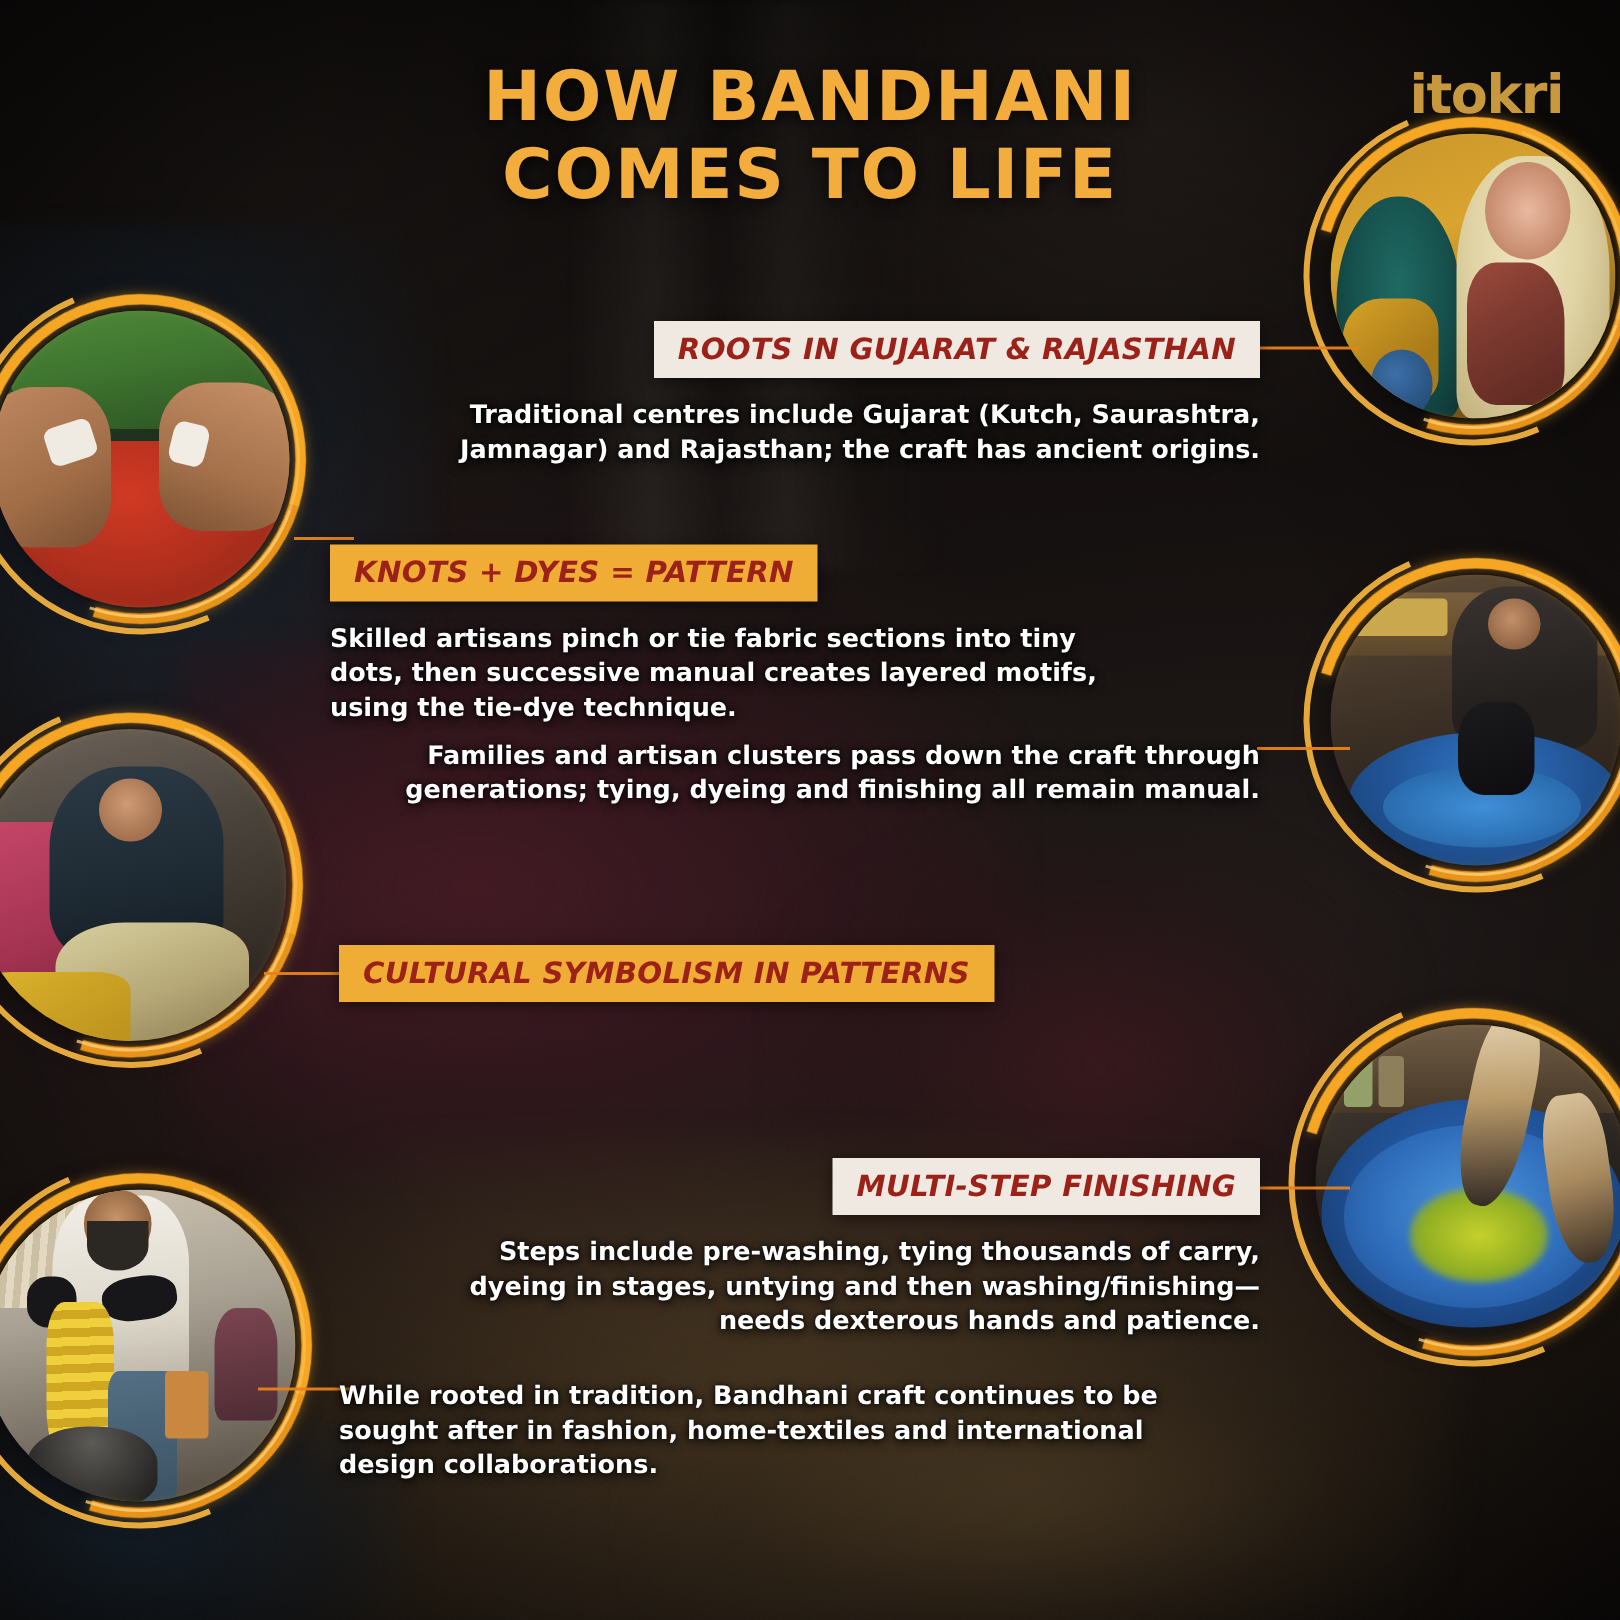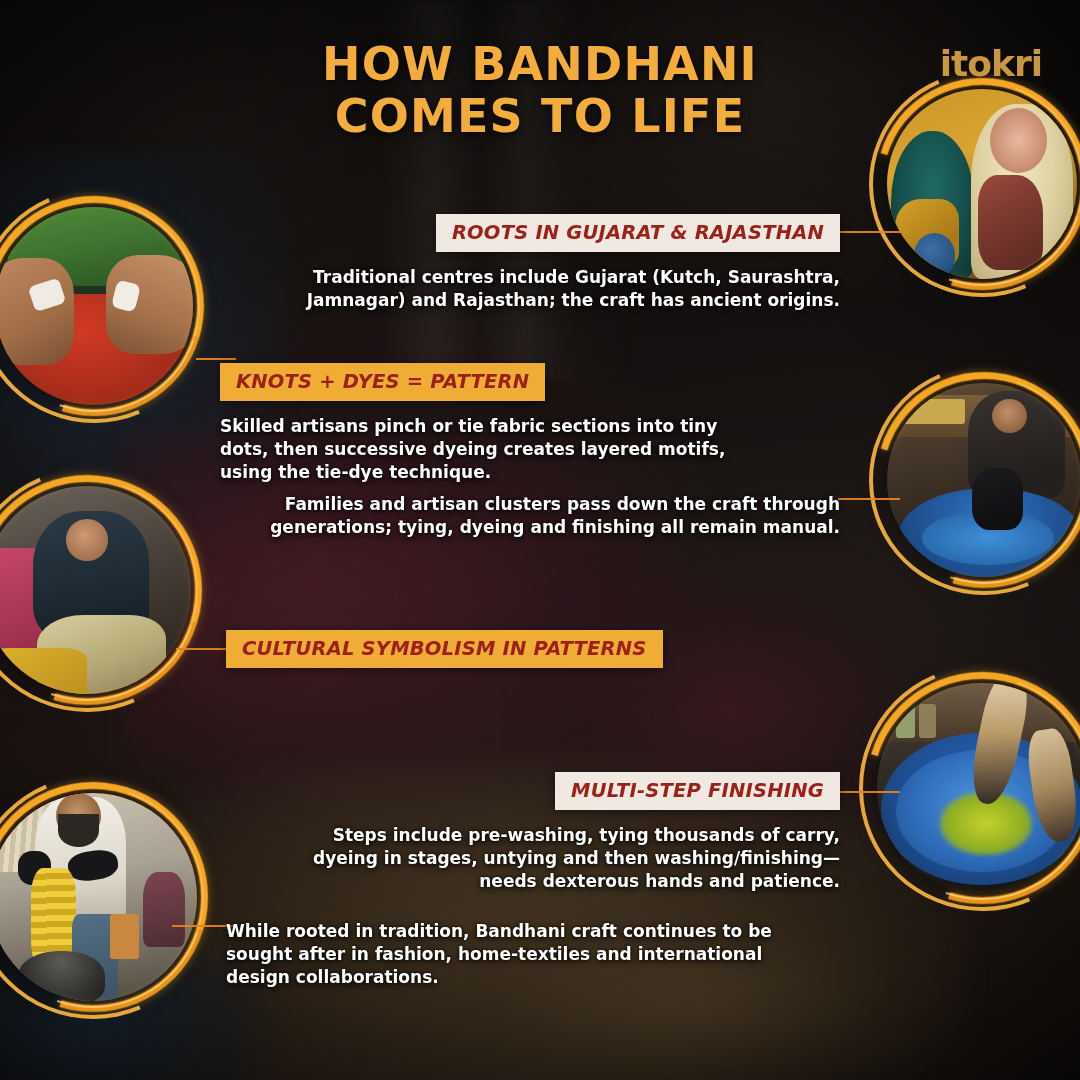--- a/index.html
+++ b/index.html
@@ -388,21 +388,21 @@
   <div style="text-align:right;">
     <div class="hdr cream">ROOTS IN GUJARAT &amp; RAJASTHAN</div>
   </div>
   <div class="body-txt ta-r">Traditional centres include Gujarat (Kutch, Saurashtra, Jamnagar) and Rajasthan; the craft has ancient origins.</div>
 </div>
 
 <div class="block" style="left:220px; top:338px; width:530px;margin-top:25px;">
   <div style="text-align:left;">
     <div class="hdr gold">KNOTS + DYES = PATTERN</div>
   </div>
-  <div class="body-txt ta-l">Skilled artisans pinch or tie fabric sections into tiny dots, then successive dyeing creates layered motifs, using the tie-dye technique.</div>
+  <div class="body-txt ta-l">Skilled artisans pinch or tie fabric sections into tiny dots, then successive manual creates layered motifs, using the tie-dye technique.</div>
 </div>
 
 <div class="block" style="left:240px; top:479px; width:600px;">
   <div class="body-txt ta-r">Families and artisan clusters pass down the craft through generations; tying, dyeing and finishing all remain manual.</div>
 </div>
 
 <div class="block" style="left:226px; top:630px; width:545px;">
   <div style="text-align:left;">
     <div class="hdr gold">CULTURAL SYMBOLISM IN PATTERNS</div>
   </div>

